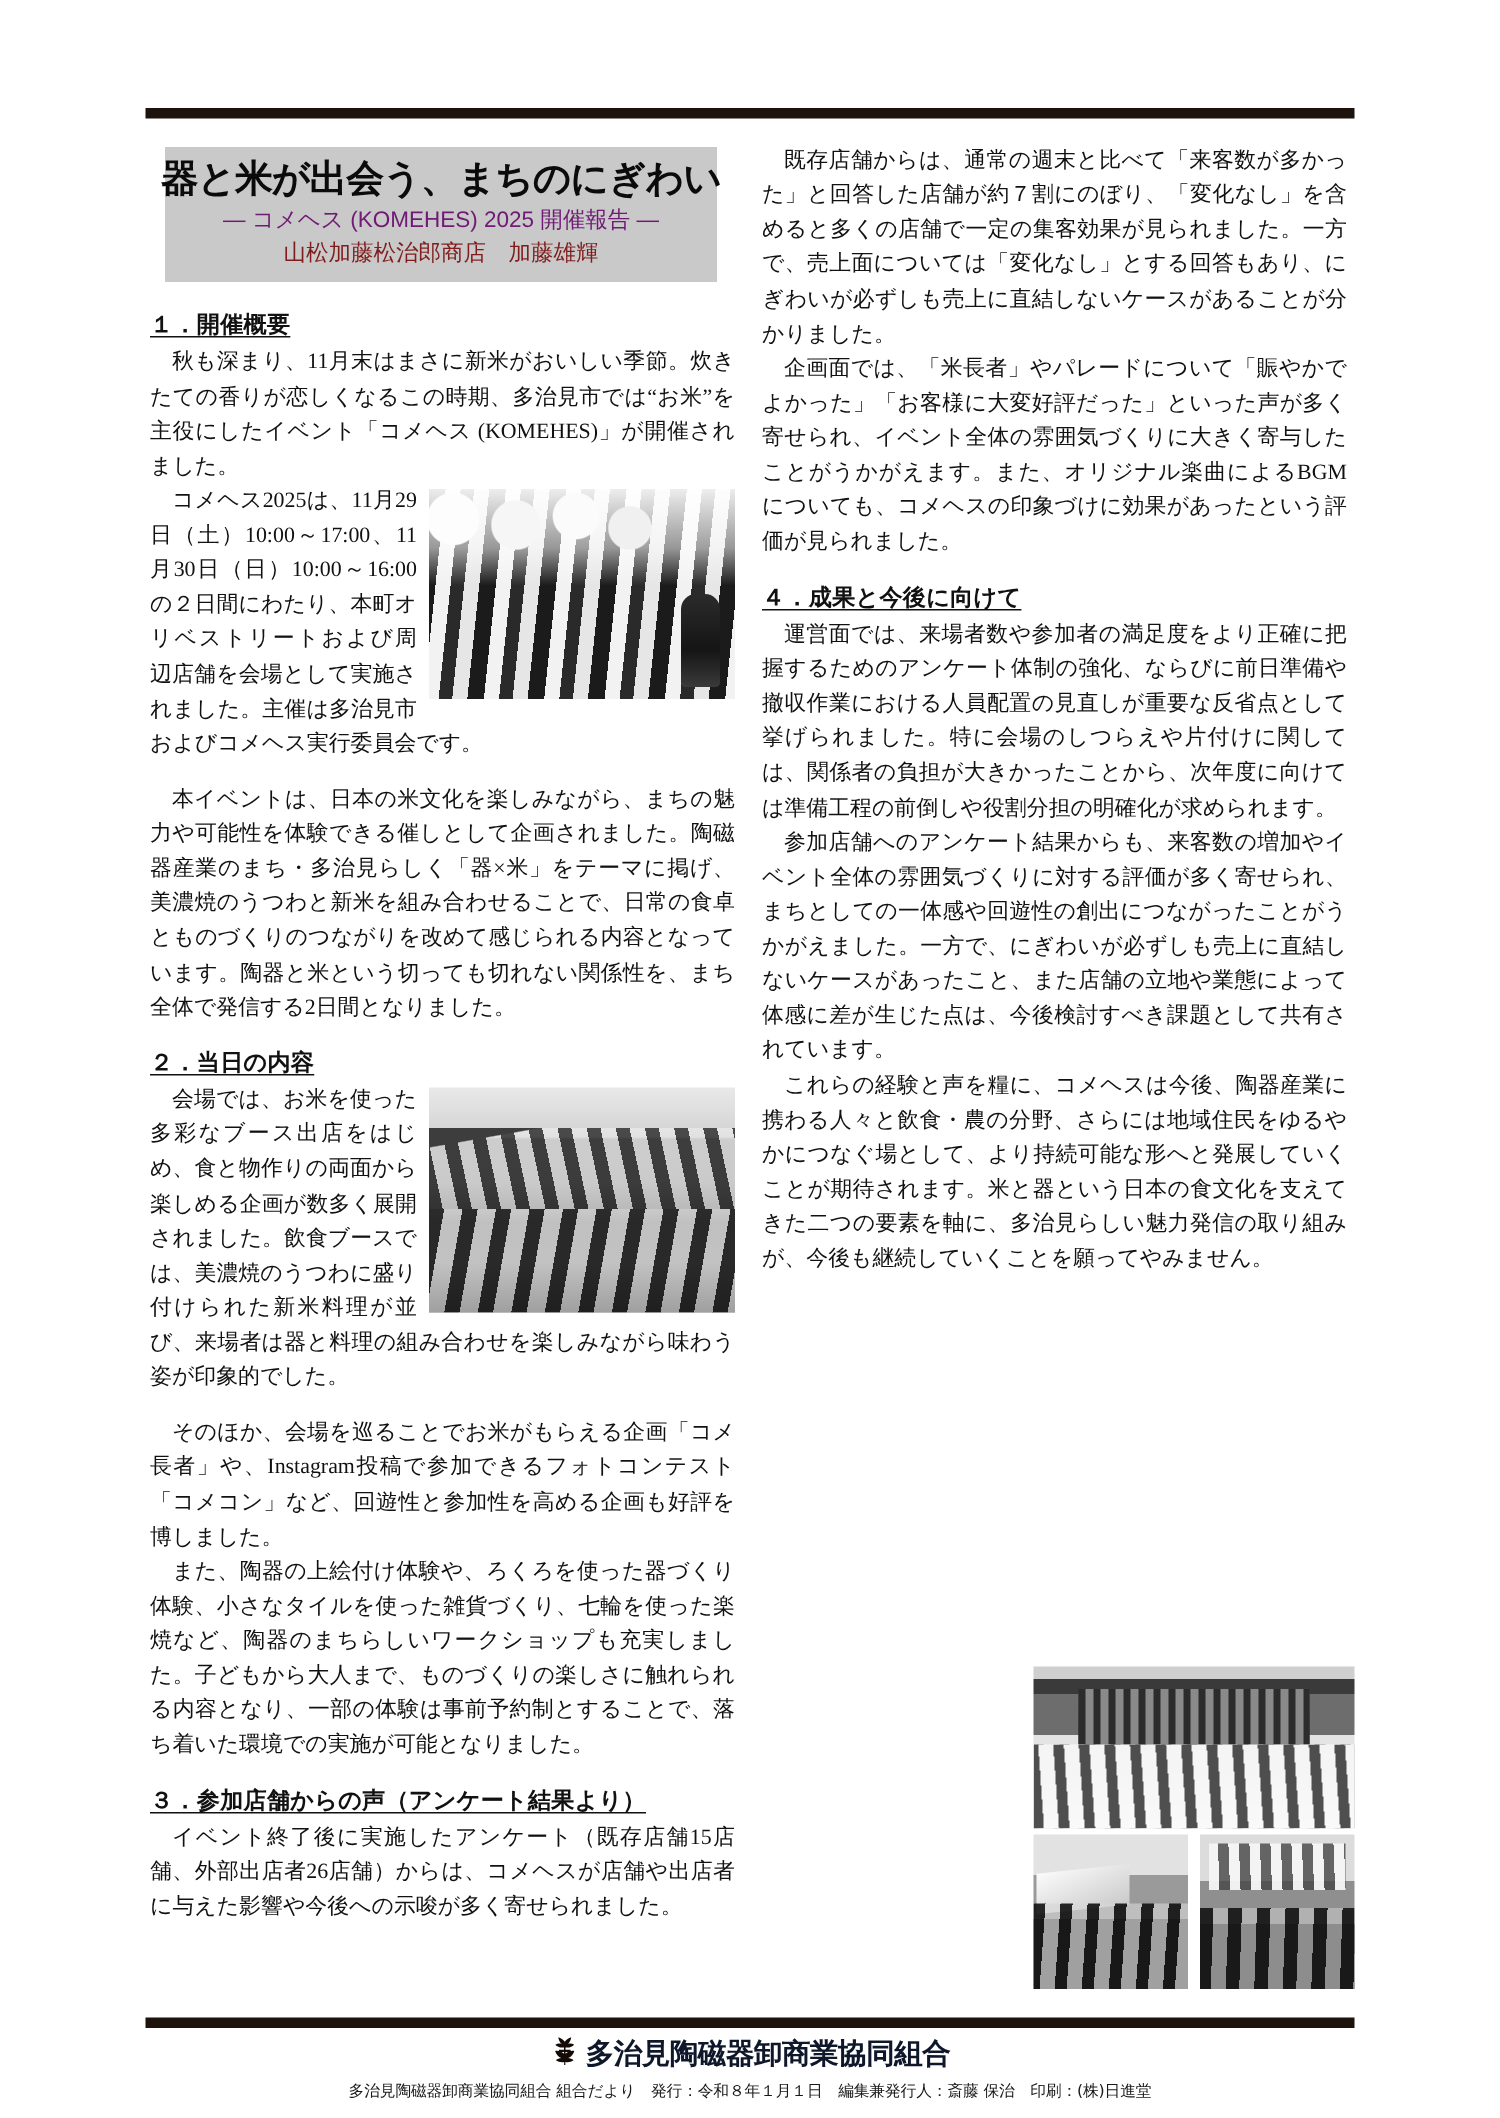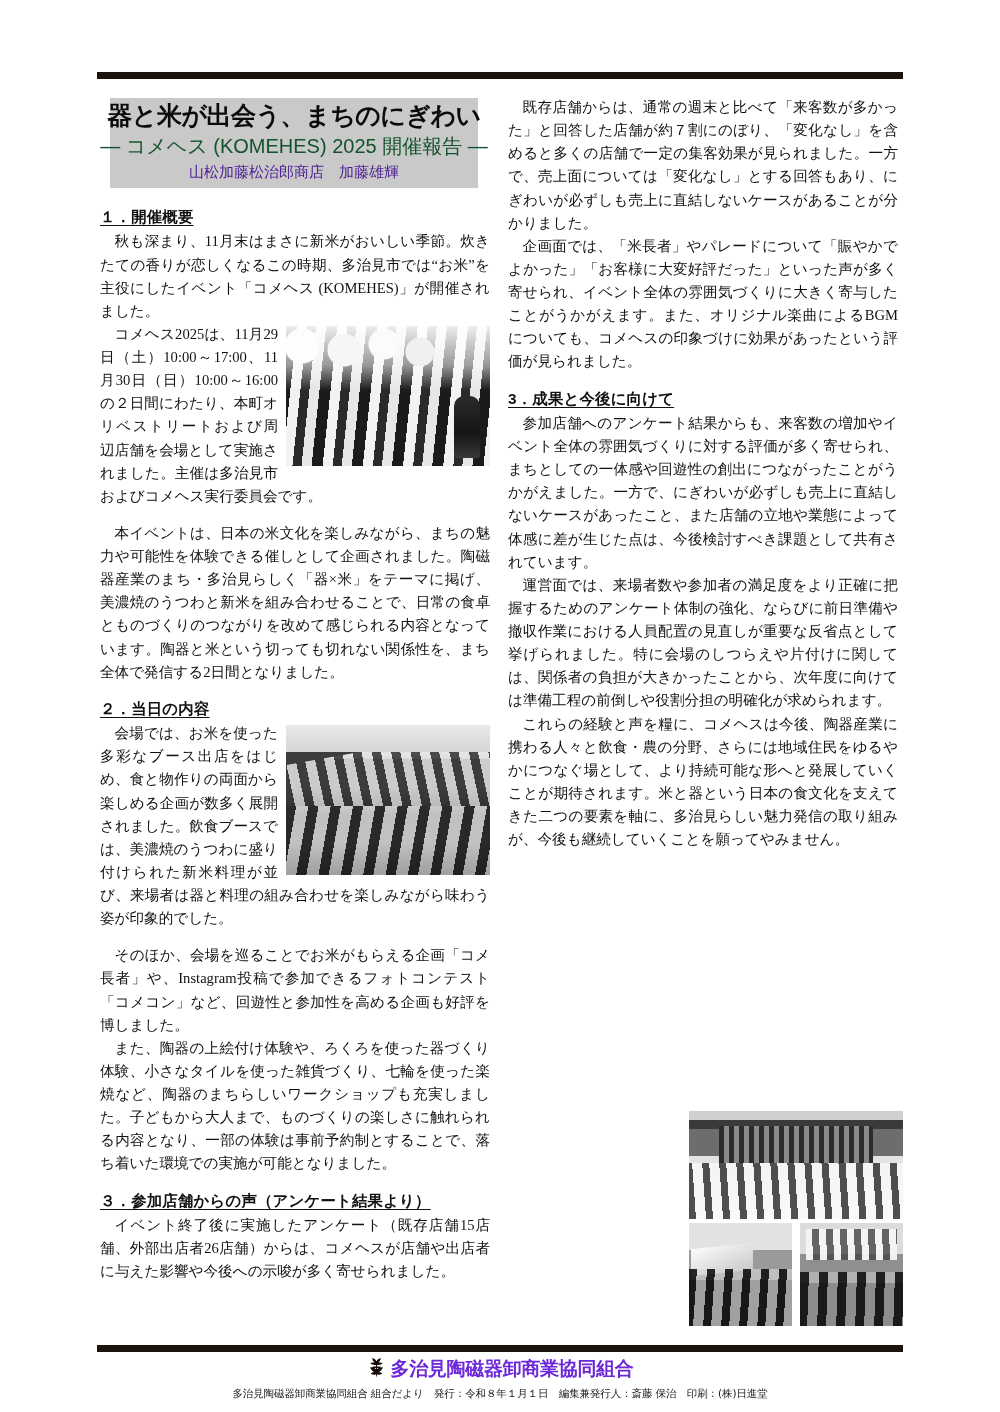--- a/index.html
+++ b/index.html
@@ -61,32 +61,32 @@
     font-family: "DejaVu Sans", "Liberation Sans", sans-serif;
     font-weight: 700;
     font-size: 25px;
     letter-spacing: -0.5px;
     line-height: 1.1;
     color: #0b0b0b;
     white-space: nowrap;
   }
   .title-sub {
     font-family: "Liberation Sans", "DejaVu Sans", sans-serif;
-    font-size: 20px;
+    font-size: 15px;
     line-height: 1.35;
     margin-top: 4px;
-    color: #14532d;
+    color: #701a75;
     white-space: nowrap;
   }
   .title-author {
     font-family: "Liberation Sans", "DejaVu Sans", sans-serif;
     font-size: 15px;
     line-height: 1.35;
     margin-top: 2px;
-    color: #4c1d95;
+    color: #7f1d1d;
     white-space: nowrap;
   }
 
   
   .col {
     position: absolute;
     width: 390px;
     font-size: 14.6px;
     line-height: 1.585;
     text-align: justify;
@@ -239,21 +239,21 @@
   }
   .footer-org {
     display: inline-flex;
     align-items: center;
     justify-content: center;
     gap: 3px;
     font-family: "DejaVu Sans", "Liberation Sans", sans-serif;
     font-weight: 700;
     font-size: 19px;
     letter-spacing: -0.3px;
-    color: #6d28d9;
+    color: #0f172a;
   }
   .logo-mark { display: block; }
   .footer-meta {
     margin-top: 5px;
     font-family: "DejaVu Sans", "Liberation Sans", sans-serif;
     font-size: 10.5px;
     letter-spacing: -0.1px;
     color: #181818;
   }
 </style>
@@ -289,23 +289,23 @@
 
     <h2 class="sec-head spaced">３．参加店舗からの声（アンケート結果より）</h2>
     <p class="para">イベント終了後に実施したアンケート（既存店舗15店舗、外部出店者26店舗）からは、コメヘスが店舗や出店者に与えた影響や今後への示唆が多く寄せられました。</p>
   </div>
 
   <div class="col col-right">
 
     <p class="para">既存店舗からは、通常の週末と比べて「来客数が多かった」と回答した店舗が約７割にのぼり、「変化なし」を含めると多くの店舗で一定の集客効果が見られました。一方で、売上面については「変化なし」とする回答もあり、にぎわいが必ずしも売上に直結しないケースがあることが分かりました。</p>
     <p class="para">企画面では、「米長者」やパレードについて「賑やかでよかった」「お客様に大変好評だった」といった声が多く寄せられ、イベント全体の雰囲気づくりに大きく寄与したことがうかがえます。また、オリジナル楽曲によるBGMについても、コメヘスの印象づけに効果があったという評価が見られました。</p>
 
-    <h2 class="sec-head spaced">3．成果と今後に向けて</h2>
+    <h2 class="sec-head spaced">４．成果と今後に向けて</h2>
+    <p class="para">運営面では、来場者数や参加者の満足度をより正確に把握するためのアンケート体制の強化、ならびに前日準備や撤収作業における人員配置の見直しが重要な反省点として挙げられました。特に会場のしつらえや片付けに関しては、関係者の負担が大きかったことから、次年度に向けては準備工程の前倒しや役割分担の明確化が求められます。</p>
     <p class="para">参加店舗へのアンケート結果からも、来客数の増加やイベント全体の雰囲気づくりに対する評価が多く寄せられ、まちとしての一体感や回遊性の創出につながったことがうかがえました。一方で、にぎわいが必ずしも売上に直結しないケースがあったこと、また店舗の立地や業態によって体感に差が生じた点は、今後検討すべき課題として共有されています。</p>
-    <p class="para">運営面では、来場者数や参加者の満足度をより正確に把握するためのアンケート体制の強化、ならびに前日準備や撤収作業における人員配置の見直しが重要な反省点として挙げられました。特に会場のしつらえや片付けに関しては、関係者の負担が大きかったことから、次年度に向けては準備工程の前倒しや役割分担の明確化が求められます。</p>
     <p class="para">これらの経験と声を糧に、コメヘスは今後、陶器産業に携わる人々と飲食・農の分野、さらには地域住民をゆるやかにつなぐ場として、より持続可能な形へと発展していくことが期待されます。米と器という日本の食文化を支えてきた二つの要素を軸に、多治見らしい魅力発信の取り組みが、今後も継続していくことを願ってやみません。</p>
   </div>
 
   <div class="collage">
     <div class="cell ph-gate"></div>
     <div class="cell ph-market"></div>
     <div class="cell ph-crowd"></div>
   </div>
 
   <div class="rule-bottom"></div>

